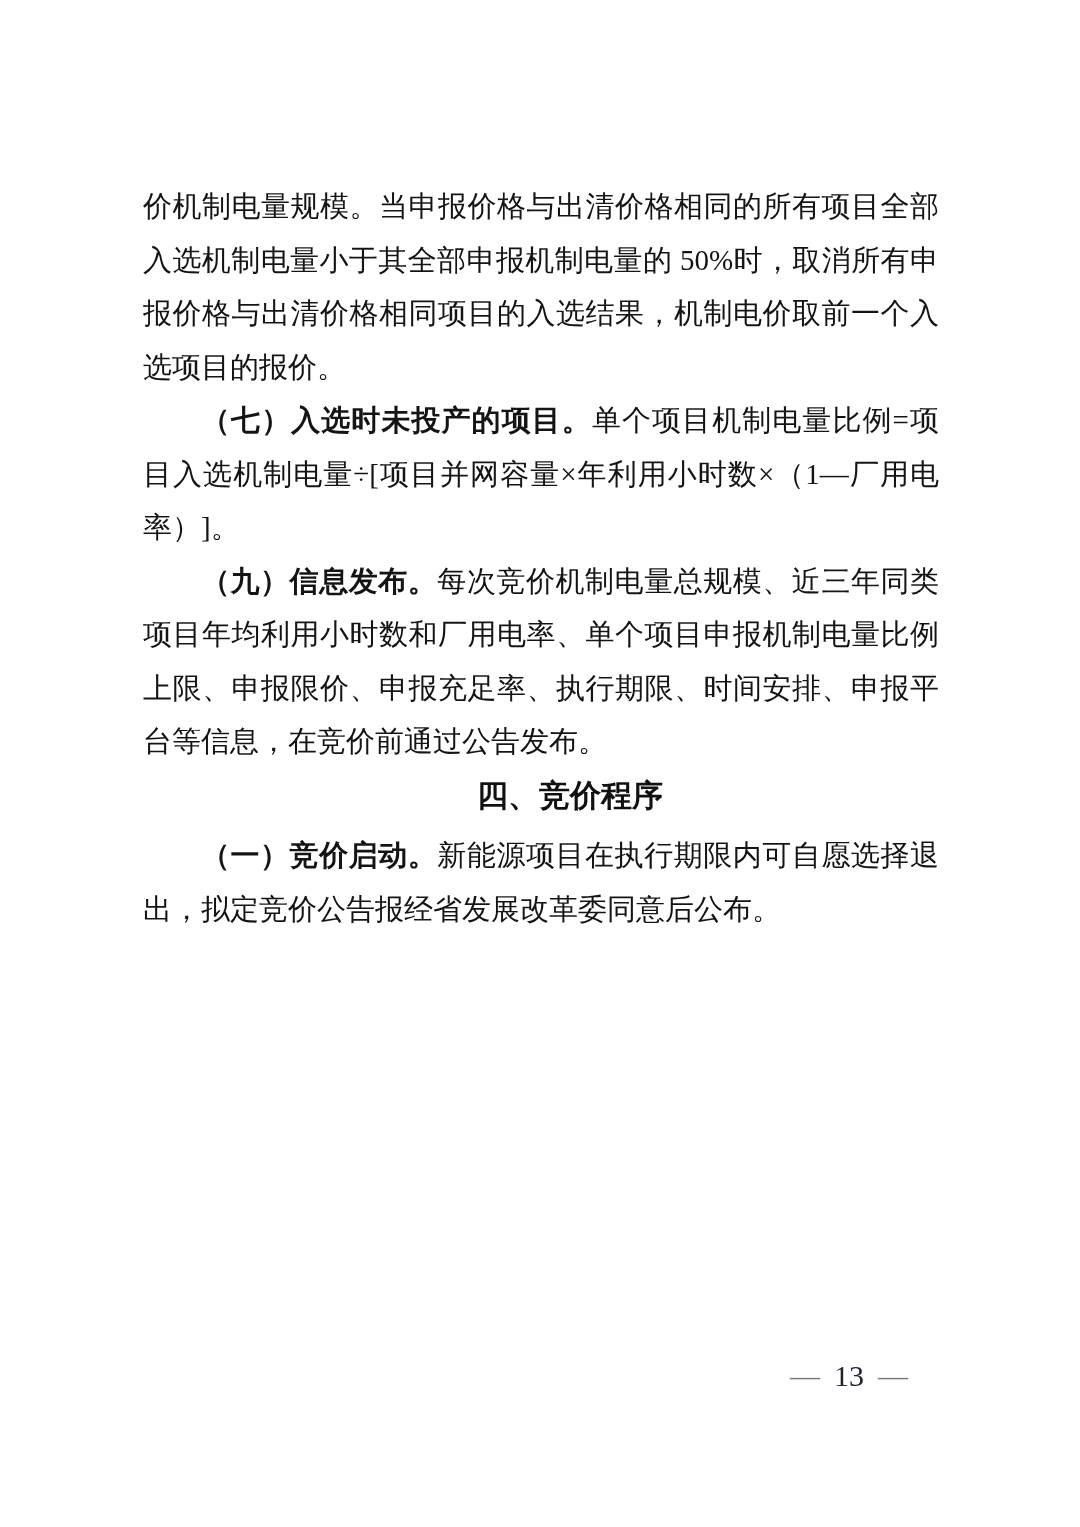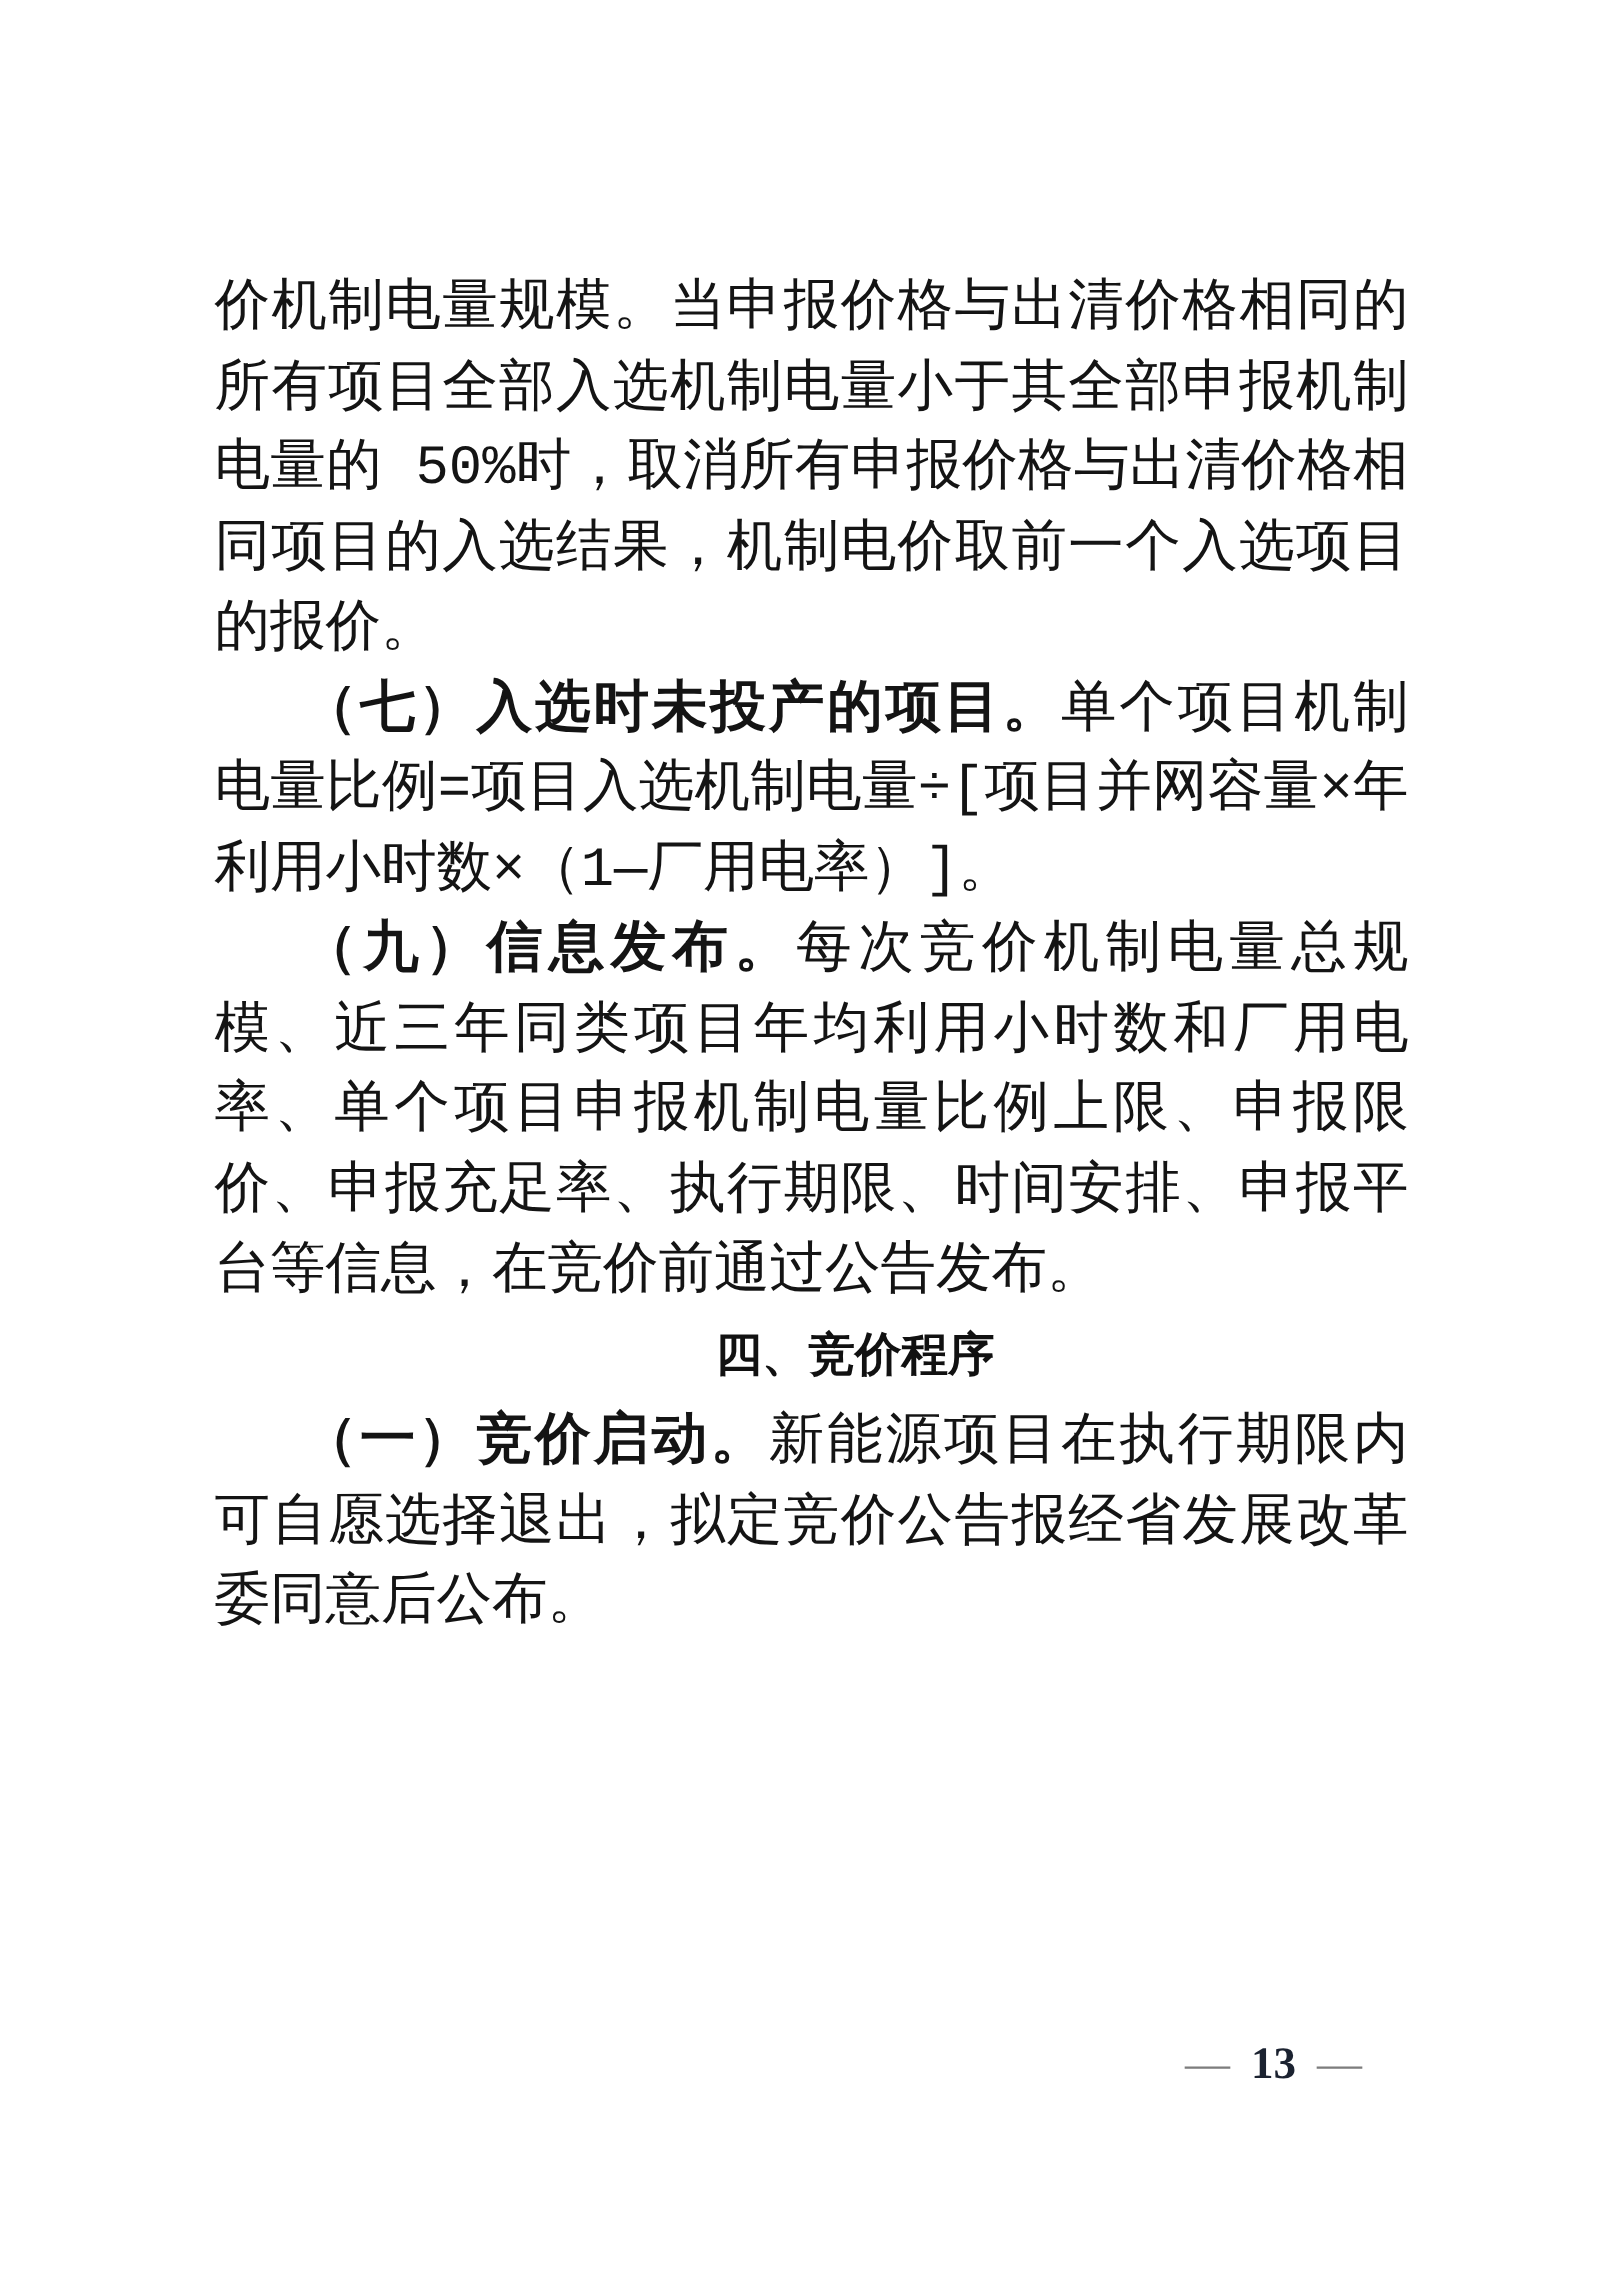--- a/index.html
+++ b/index.html
@@ -16,22 +16,22 @@
   }
   .content {
     position: absolute;
     left: 143px;
     top: 180px;
     width: 796px;
     color: #141414;
   }
   .para {
     margin: 0;
-    font-family: Liberation Mono, monospace;
-    font-size: 37px;
+    font-family: Liberation Serif, serif;
+    font-size: 29px;
     line-height: 53.5px;
     text-align: justify;
     text-justify: inter-character;
     text-indent: 58px;
     color: #141414;
   }
   .para.no-indent {
     text-indent: 0;
   }
   .lead {
@@ -56,21 +56,20 @@
     line-height: 40px;
     color: #1b2230;
     white-space: nowrap;
   }
   .footer-dash {
     color: #7d7d7d;
   }
   .footer-page-number {
     margin: 0 14px;
     color: #1b2230;
-    font-weight: bold;
   }
 </style>
 </head>
 <body>
 
 <div class="page">
   <div class="content">
 
     <p class="para no-indent"><span class="body-text">价机制电量规模。当申报价格与出清价格相同的所有项目全部入选机制电量小于其全部申报机制电量的 50%时，取消所有申报价格与出清价格相同项目的入选结果，机制电价取前一个入选项目的报价。</span></p>
 

